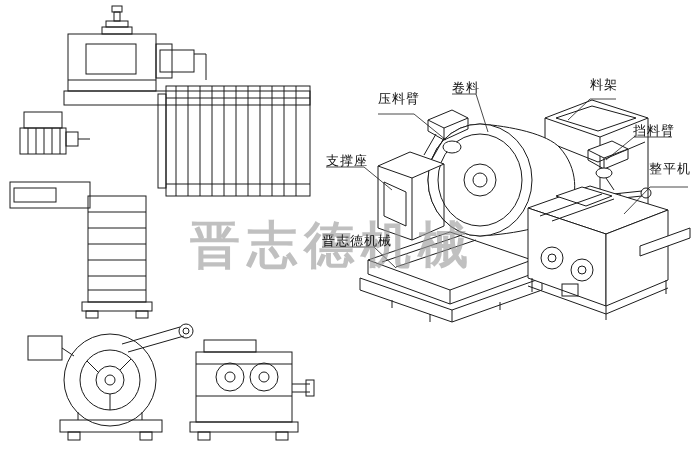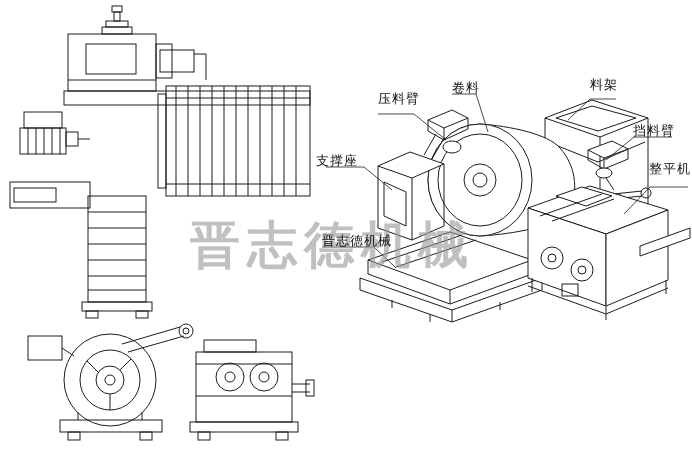--- a/index.html
+++ b/index.html
@@ -234,16 +234,16 @@
       <polyline points="322,247 374,247 396,268"></polyline>
     </g>
   </svg>
 
   <div id="watermark">晋志德机械</div>
 
   <span class="part-label" style="left:378px;top:90px">压料臂</span>
   <span class="part-label" style="left:452px;top:79px">卷料</span>
   <span class="part-label" style="left:590px;top:76px">料架</span>
   <span class="part-label" style="left:633px;top:122px">挡料臂</span>
-  <span class="part-label" style="left:316px;top:152px">支撑座</span>
+  <span class="part-label" style="left:326px;top:152px">支撑座</span>
   <span class="part-label" style="left:649px;top:160px">整平机</span>
   <span class="part-label" style="left:322px;top:232px">晋志德机械</span>
 </div>
 
 </body></html>

